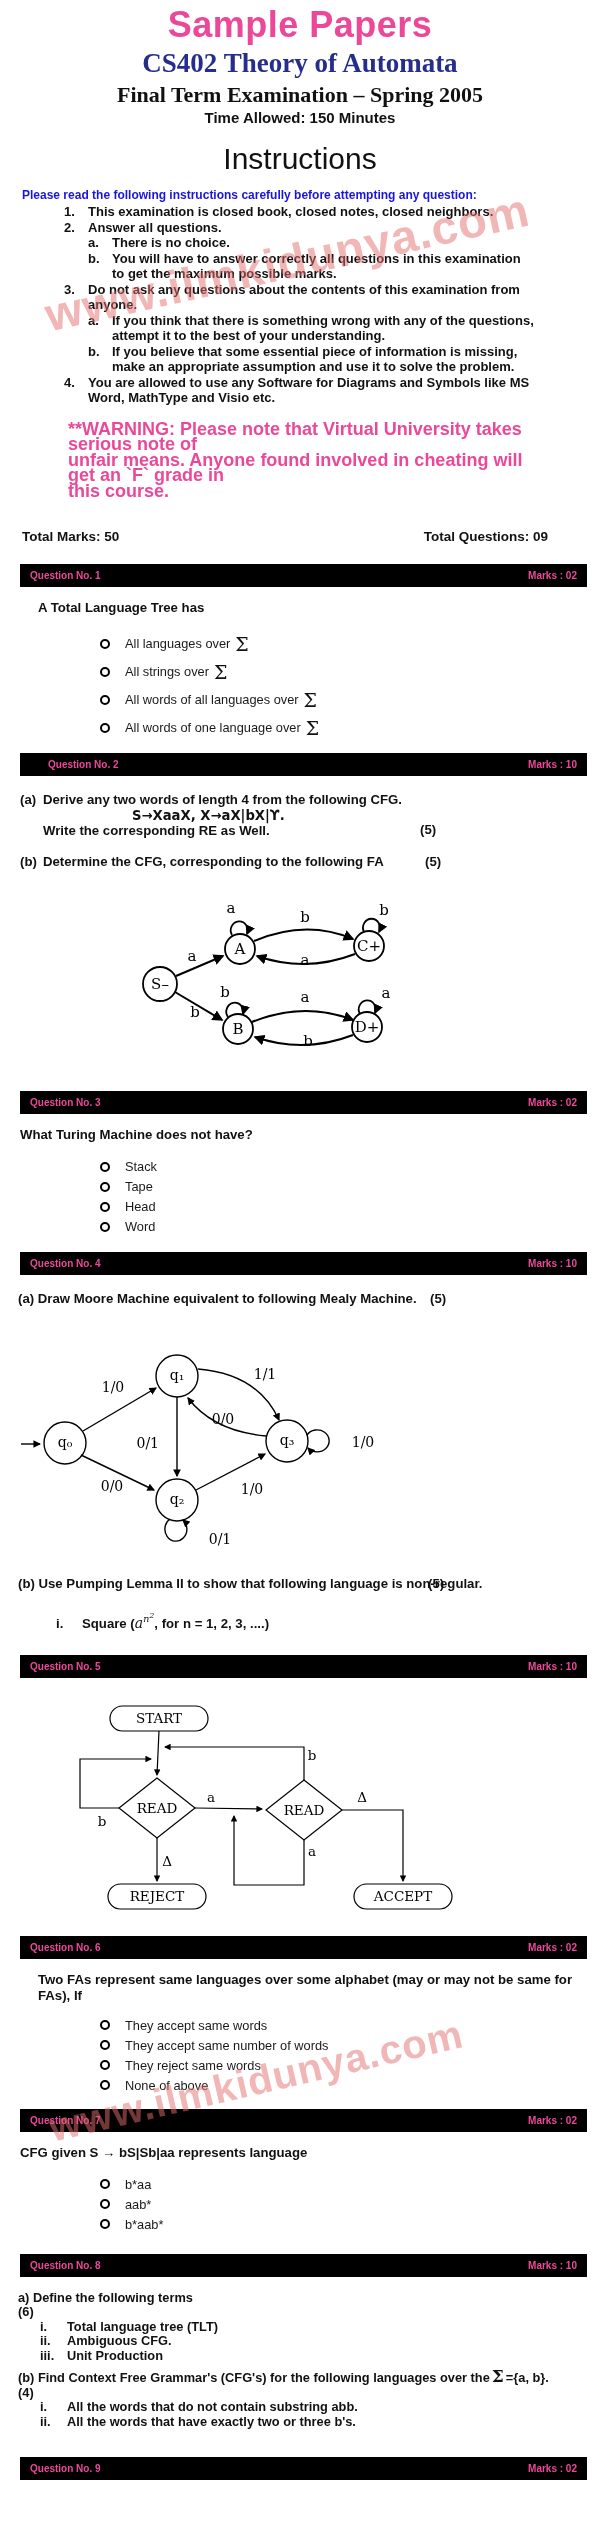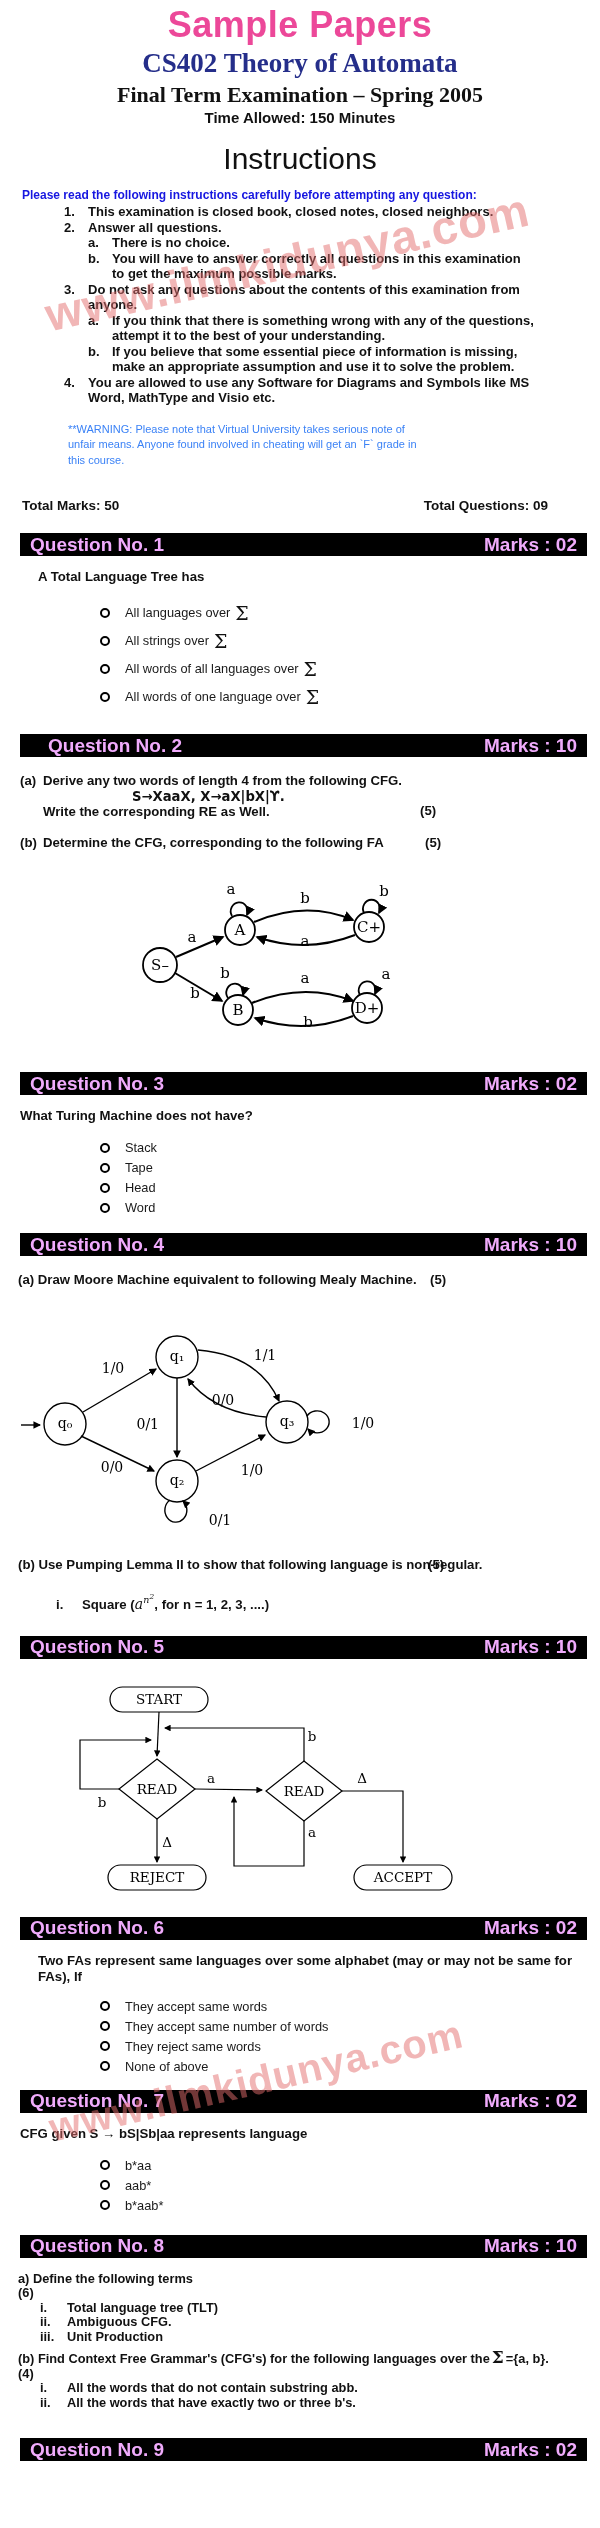--- a/index.html
+++ b/index.html
@@ -20,30 +20,30 @@
   .t-time{text-align:center;font-size:15px;font-weight:700;margin:1px 0 0;}
   .t-insthead{text-align:center;font-size:30px;font-weight:400;margin:16px 0 12px;}
 
   .intro{color:#1616e0;font-weight:700;font-size:12px;margin:0 8px 2px 22px;}
   .instr-list{margin:0 40px 0 64px;}
   .li{display:flex;font-weight:700;font-size:13px;line-height:15.5px;}
   .li .lab{flex:0 0 24px;}
   .li.lv2{padding-left:24px;}
   .li .txt{white-space:pre-line;}
 
-  .warning{color:#3b82f6;font-weight:400;font-size:11px;line-height:15.5px;
+  .warning{color:#ec4899;font-weight:700;font-size:18px;line-height:15.5px;
            margin:16px 60px 0 68px;white-space:pre-line;}
 
   .totals{display:flex;justify-content:space-between;font-weight:700;font-size:13.5px;
           margin:30px 52px 20px 22px;}
 
   
   .qbar{margin:0 13px 0 20px;background:#000;height:23px;display:flex;align-items:center;
         justify-content:space-between;padding:0 10px;box-sizing:border-box;}
-  .qbar span{color:#f0abfc;font-weight:700;font-size:19px;}
+  .qbar span{color:#ec4899;font-weight:700;font-size:10px;}
 
   .qtext{font-weight:700;font-size:13.2px;margin:13px 20px 0 38px;line-height:16px;white-space:pre-line;}
   .qtext.flush{margin-left:20px;}
 
   .opts{margin:14px 17px 0 100px;}
   .opt{display:flex;align-items:center;margin:0 0 9px 0;}
   .opt .bullet{flex:0 0 auto;width:6px;height:6px;border:2px solid #000;border-radius:50%;margin-right:15px;}
   .opt .otx{font-size:12.8px;color:#1a1a1a;}
   .opts.tight .opt{margin-bottom:5px;}
   .sigma{font-family:"DejaVu Serif","Liberation Serif",serif;font-size:19px;line-height:14px;margin-left:5px;}
@@ -154,21 +154,21 @@
         <span class="otx">All words of all languages over</span>
         <span class="sigma">Σ</span>
       </div>
     <div class="opt">
         <span class="bullet"></span>
         <span class="otx">All words of one language over</span>
         <span class="sigma">Σ</span>
       </div>
   </div>
 
-  <div class="qbar" style="margin-top:30px;padding-left:28px;">
+  <div class="qbar" style="margin-top:18px;padding-left:28px;">
     <span>Question No. 2</span>
     <span>Marks : 10</span>
   </div>
   <div class="mrow" style="margin:16px 20px 0 20px;">
     <div class="prt">
         <span class="plab">(a)</span>
         <span>Derive any two words of length 4 from the following CFG.</span>
       </div>
     <div class="formula">S→XaaX, X→aX|bX|ϒ.</div>
     <div class="prt" style="margin-left:23px;">

